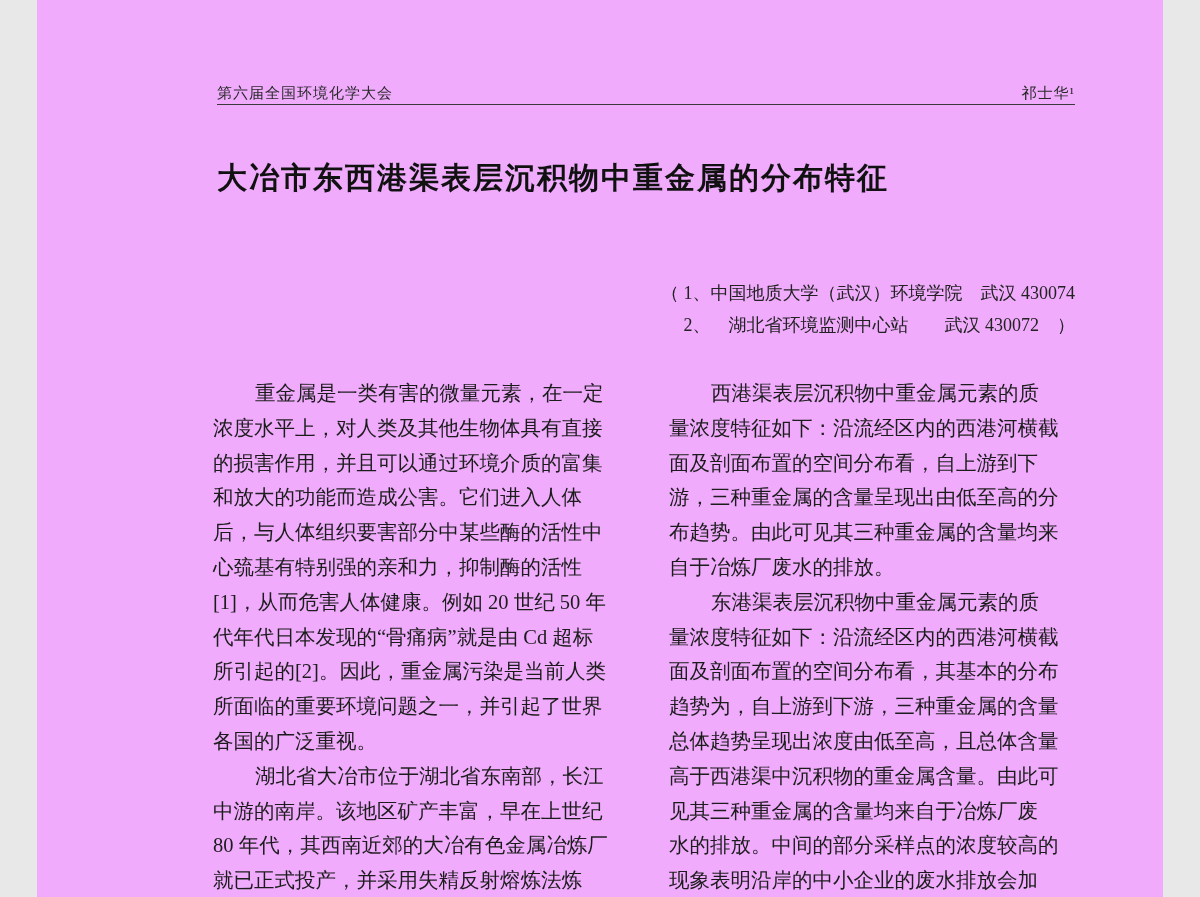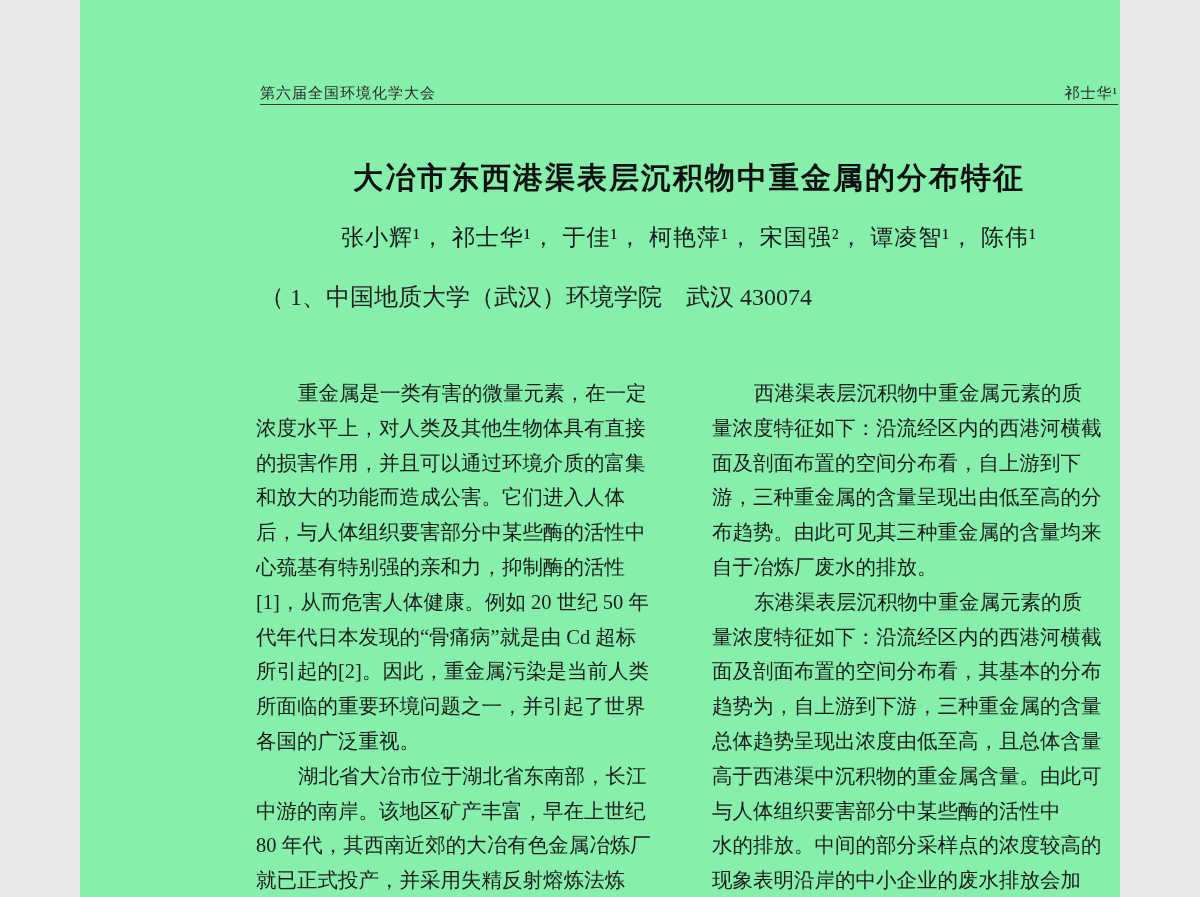--- a/index.html
+++ b/index.html
@@ -1,21 +1,21 @@
 <!DOCTYPE html>
 <html><head>
 <meta charset="utf-8">
 <style>
   * { margin: 0; padding: 0; box-sizing: border-box; }
   html, body { background: #e8e8e8; }
   .page {
     position: relative;
-    width: 1040px;
+    width: 1126px;
     height: 897px;
-    background: #86efac;
+    background: #f0abfc;
     overflow: hidden;
     font-family: "Liberation Serif", "DejaVu Serif", serif;
     color: #1e1e1e;
     margin: 0 auto;
   }
   .running-header {
     position: absolute;
     top: 84px;
     left: 180px;
     width: 858px;
@@ -32,42 +32,42 @@
     left: 180px;
     width: 858px;
     height: 0;
     border-top: 1.6px solid #3a3a3a;
   }
   .paper-title {
     position: absolute;
     top: 158px;
     left: 180px;
     width: 858px;
-    text-align: center;
+    text-align: left;
     font-size: 30px;
     font-weight: bold;
     letter-spacing: 2px;
     color: #111;
   }
   .authors-line {
     position: absolute;
     top: 222px;
     left: 180px;
     width: 858px;
     text-align: center;
     font-size: 23px;
     letter-spacing: 1px;
     color: #1a1a1a;
   }
   .affiliation {
     position: absolute;
     left: 180px;
     width: 858px;
-    text-align: left;
-    font-size: 24px;
+    text-align: right;
+    font-size: 18px;
     color: #222;
   }
   .affiliation-1 { top: 281px; }
   .affiliation-2 { top: 313px; }
   .column {
     position: absolute;
     top: 376px;
     width: 426px;
     font-size: 20.5px;
     line-height: 34.8px;
@@ -86,23 +86,23 @@
 <div class="page">
 
   <div class="running-header">
     <span>第六届全国环境化学大会</span>
     <span>祁士华¹</span>
   </div>
   <div class="header-rule"></div>
 
   <div class="paper-title">大冶市东西港渠表层沉积物中重金属的分布特征</div>
 
-  <div class="authors-line">张小辉¹， 祁士华¹， 于佳¹， 柯艳萍¹， 宋国强²， 谭凌智¹， 陈伟¹</div>
 
   <div class="affiliation affiliation-1">（ 1、中国地质大学（武汉）环境学院　武汉 430074</div>
+  <div class="affiliation affiliation-2">2、　湖北省环境监测中心站　　武汉 430072　）</div>
 
   <div class="column column-left">
     <div class="para">重金属是一类有害的微量元素，在一定
 浓度水平上，对人类及其他生物体具有直接
 的损害作用，并且可以通过环境介质的富集
 和放大的功能而造成公害。它们进入人体
 后，与人体组织要害部分中某些酶的活性中
 心巯基有特别强的亲和力，抑制酶的活性
 [1]，从而危害人体健康。例如 20 世纪 50 年
 代年代日本发现的“骨痛病”就是由 Cd 超标
@@ -121,18 +121,18 @@
 面及剖面布置的空间分布看，自上游到下
 游，三种重金属的含量呈现出由低至高的分
 布趋势。由此可见其三种重金属的含量均来
 自于冶炼厂废水的排放。</div>
     <div class="para">东港渠表层沉积物中重金属元素的质
 量浓度特征如下：沿流经区内的西港河横截
 面及剖面布置的空间分布看，其基本的分布
 趋势为，自上游到下游，三种重金属的含量
 总体趋势呈现出浓度由低至高，且总体含量
 高于西港渠中沉积物的重金属含量。由此可
-与人体组织要害部分中某些酶的活性中
+见其三种重金属的含量均来自于冶炼厂废
 水的排放。中间的部分采样点的浓度较高的
 现象表明沿岸的中小企业的废水排放会加</div>
   </div>
 
 </div>
 
 </body></html>

